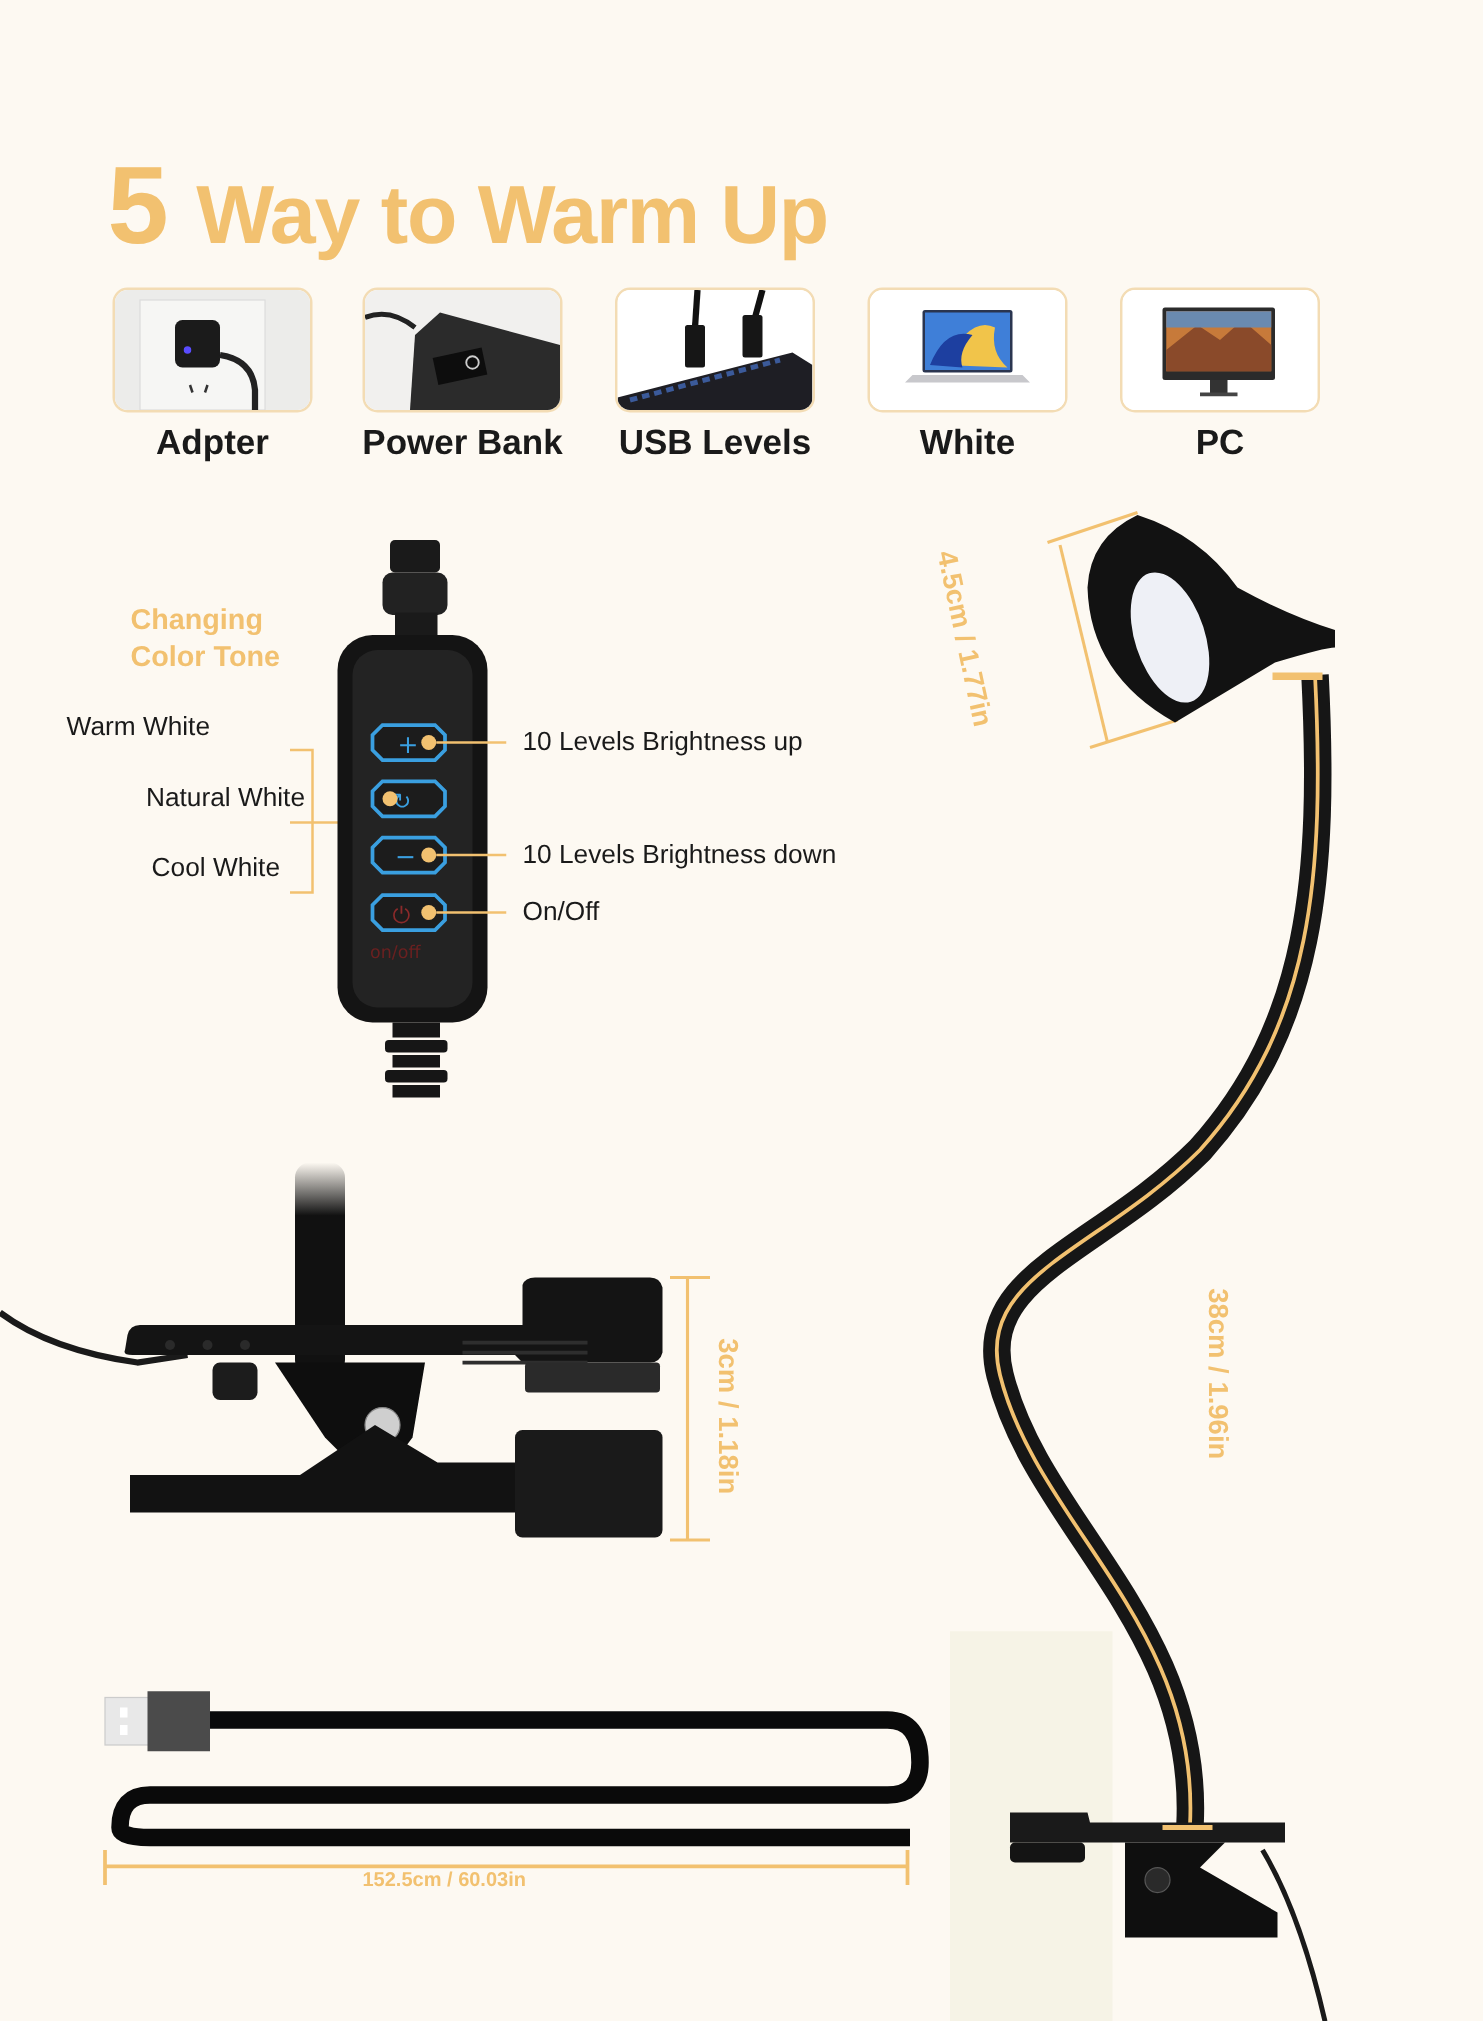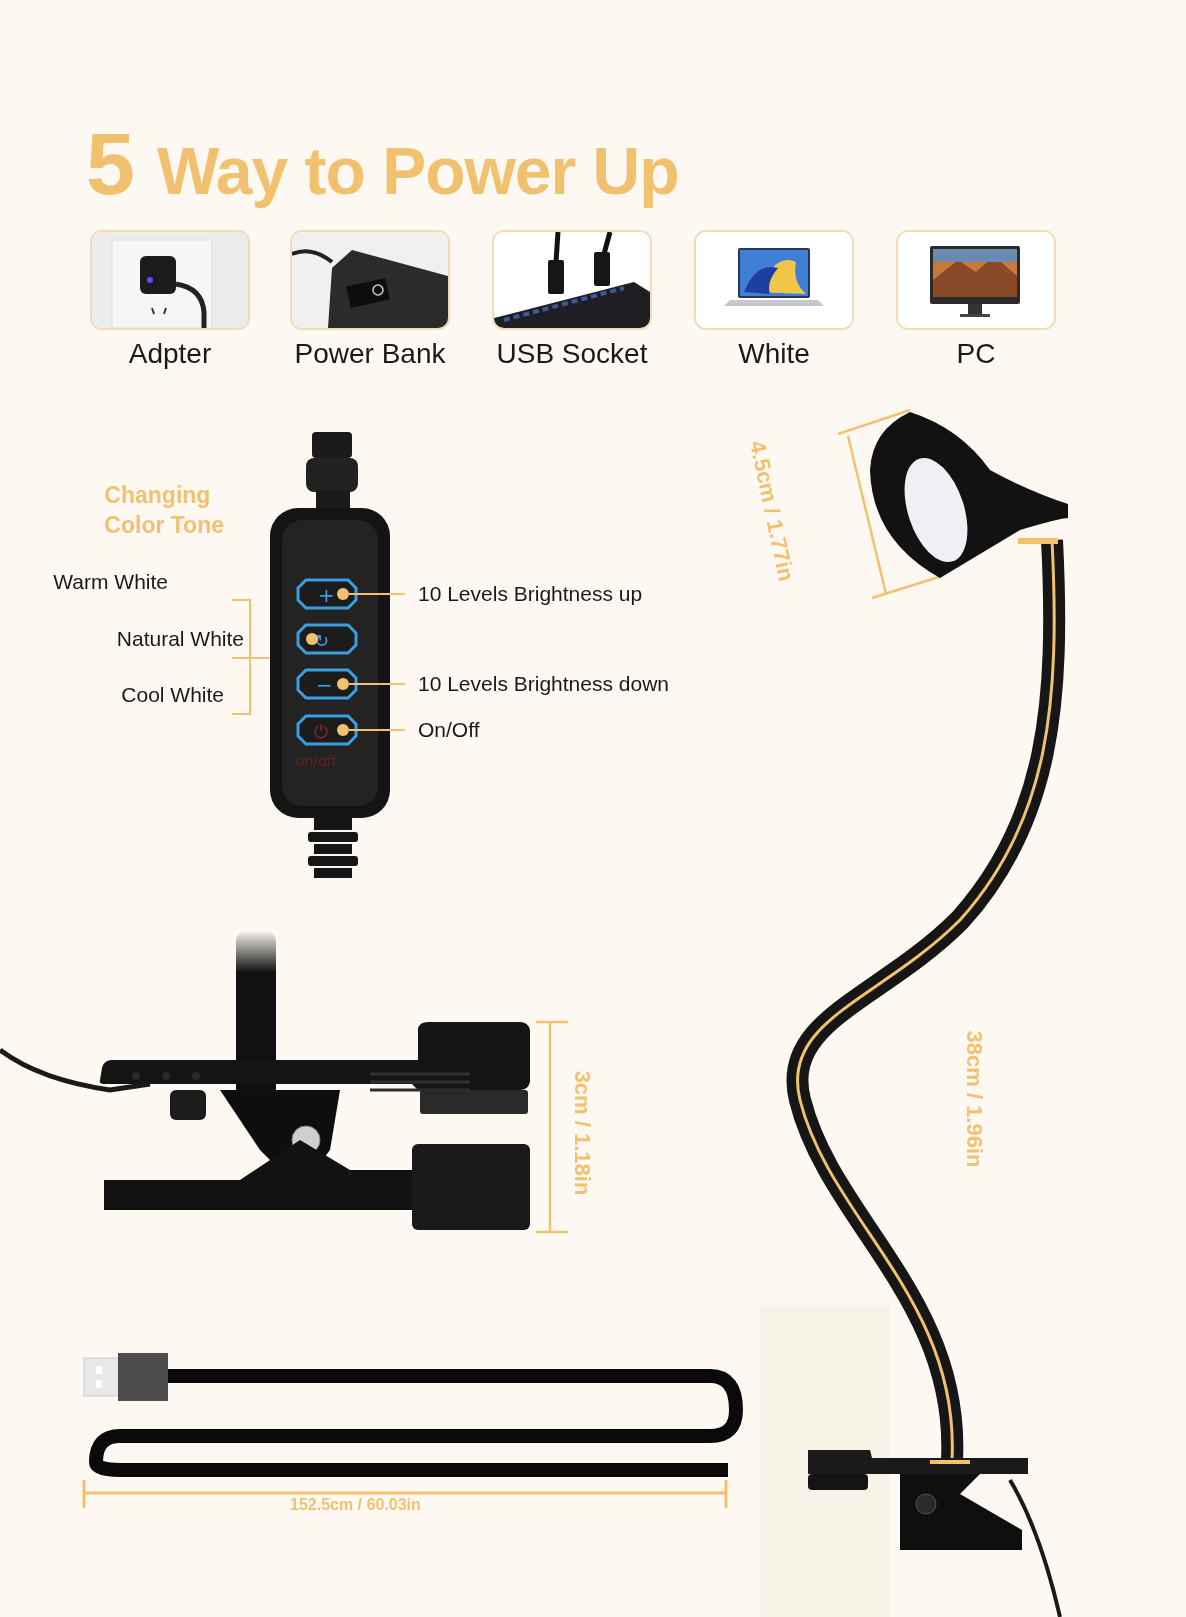--- a/index.html
+++ b/index.html
@@ -10,40 +10,40 @@
     color: #111;
   }
   .abs { position: absolute; }
   .title {
     left: 86px; top: 120px; height: 100px;
     color: #f2c170; font-weight: bold; white-space: nowrap;
     display: flex; align-items: baseline;
   }
   .title .num { font-size: 88px; line-height: 1; margin-right: 22px; }
   .title .rest { font-size: 66px; line-height: 1; letter-spacing: -1px; }
-  .power-row { left: 90px; top: 230px; width: 1000px; height: 140px; }
+  .power-row { left: 90px; top: 230px; width: 1000px; height: 140px; font-weight: bold; }
   .card {
     position: absolute; top: 0; width: 160px; height: 100px;
     background: #fff; border: 2px solid #f3dcb4; border-radius: 12px;
     box-sizing: border-box; overflow: hidden;
   }
   .card-label {
     position: absolute; top: 108px; width: 220px; margin-left: -30px;
     text-align: center; font-size: 28px; color: #1a1a1a;
   }
   .accent-text { color: #f2c170; font-weight: bold; }
   .label { font-size: 21px; color: #1a1a1a; white-space: nowrap; }
   .dim-text { color: #f2c170; font-weight: bold; white-space: nowrap; }
 </style>
 </head>
 <body>
 
 <div class="abs title">
   <span class="num">5</span>
-  <span class="rest">Way to Power Up</span>
+  <span class="rest">Way to Warm Up</span>
 </div>
 
 <div class="abs power-row">
 
   <div class="card" style="left:0">
     <svg width="156" height="96">
       <rect width="156" height="96" fill="#ececea"></rect>
       <rect x="20" y="8" width="100" height="88" fill="#f6f6f4" stroke="#ddd"></rect>
       <rect x="48" y="24" width="36" height="38" rx="6" fill="#1b1b1b"></rect>
       <circle cx="58" cy="48" r="3" fill="#5a4cff"></circle>
@@ -69,21 +69,21 @@
     <svg width="156" height="96">
       <rect width="156" height="96" fill="#fff"></rect>
       <path d="M0 96 L0 86 L140 50 L156 60 L156 96 Z" fill="#1e1e24"></path>
       <path d="M10 88 L130 56" stroke="#3b5a9a" stroke-width="4" stroke-dasharray="6 4"></path>
       <path d="M64 0 L62 30" stroke="#111" stroke-width="5"></path>
       <rect x="54" y="28" width="16" height="34" rx="2" fill="#161616"></rect>
       <path d="M116 0 L110 22" stroke="#111" stroke-width="5"></path>
       <rect x="100" y="20" width="16" height="34" rx="2" fill="#161616"></rect>
     </svg>
   </div>
-  <span class="card-label" style="left:402px">USB Socket</span>
+  <span class="card-label" style="left:402px">USB Levels</span>
 
   <div class="card" style="left:604px">
     <svg width="156" height="96">
       <rect width="156" height="96" fill="#fff"></rect>
       <rect x="42" y="16" width="72" height="50" rx="2" fill="#2a3550"></rect>
       <path d="M44 18 L112 18 L112 64 L44 64 Z" fill="#3f7fd8"></path>
       <path d="M60 60 Q80 20 100 30 Q96 50 110 62 Z" fill="#f1c44a"></path>
       <path d="M48 60 Q60 30 82 36 Q70 50 74 62 Z" fill="#1d3fa0"></path>
       <path d="M34 68 L122 68 L128 74 L28 74 Z" fill="#c8c8cc"></path>
     </svg>

